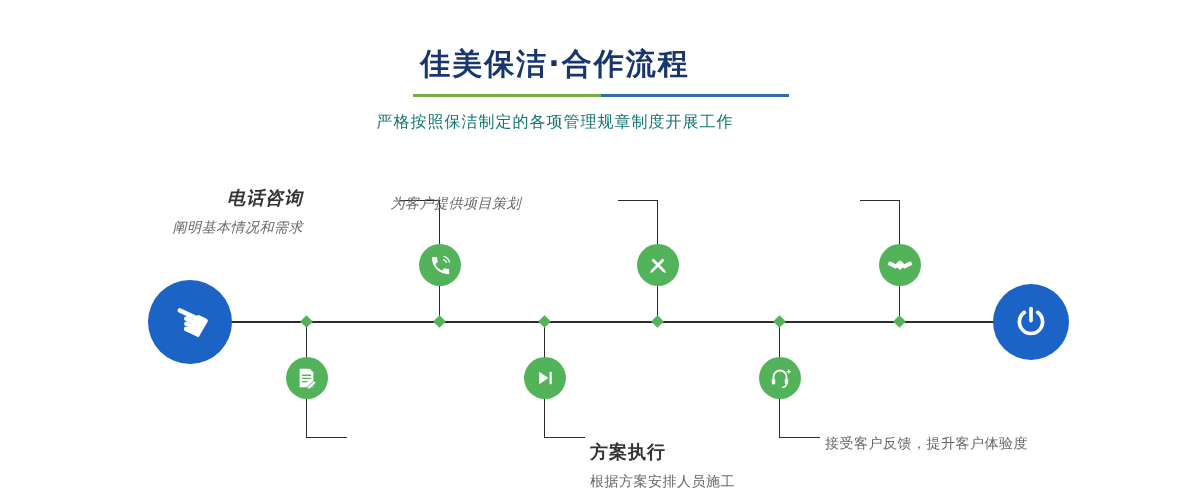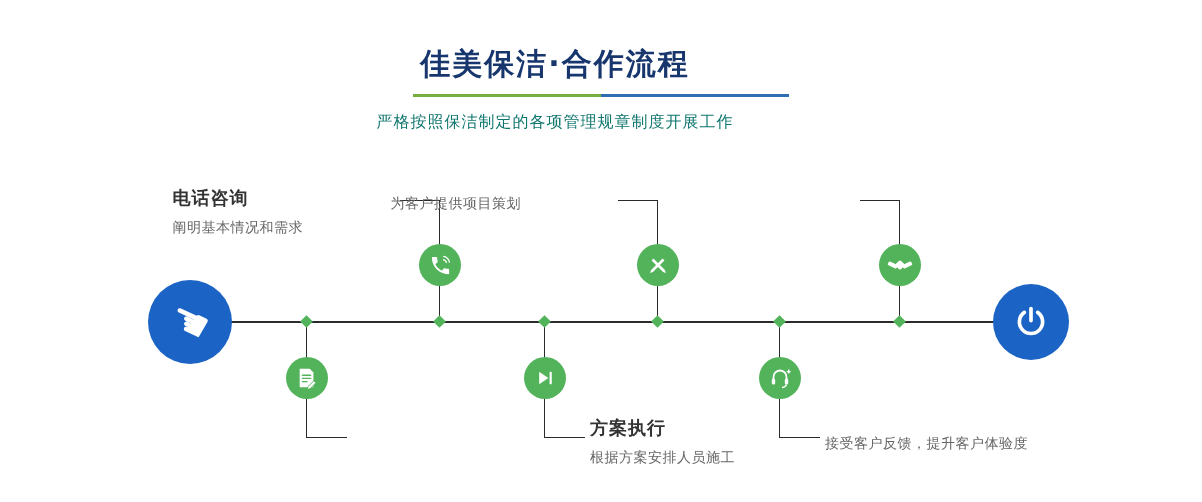--- a/index.html
+++ b/index.html
@@ -39,21 +39,21 @@
   }
   .node{
     position:absolute;border-radius:50%;background:#1b63c5;
     display:flex;align-items:center;justify-content:center;z-index:3;
   }
   .node-start{left:148px;top:280px;width:84px;height:84px;}
   .node-end{left:993px;top:284px;width:76px;height:76px;}
   .hand-glyph{color:#fff;font-size:44px;line-height:1;transform:rotate(25deg);display:block;}
   
   .step-text{position:absolute;white-space:nowrap;}
-  .step-text.top{text-align:left;}
+  .step-text.top{text-align:right;font-style:italic;}
   .step-text.bottom{text-align:left;}
   .step-title{font-size:18px;font-weight:bold;color:#333;letter-spacing:1px;}
   .step-desc{font-size:14px;color:#666;margin-top:9px;letter-spacing:0.5px;}
 </style>
 </head>
 <body>
 
 <div class="canvas">
 
   <h1 class="page-title">佳美保洁·合作流程</h1>
@@ -130,21 +130,21 @@
 
   <div class="vline" style="left:544px;top:322px;height:116px;"></div>
   <div class="hline" style="left:545px;top:437px;width:40px;"></div>
   <div class="diamond" style="left:540px;top:317px;"></div>
   <div class="icon-circle" style="left:524px;top:357px;">
     <svg width="20" height="20" viewBox="0 0 24 24" fill="#fff">
       <path d="M5 4.5l11 7.5-11 7.5z"></path>
       <rect x="17.5" y="4.5" width="2.6" height="15" rx="1"></rect>
     </svg>
   </div>
-  <div class="step-text bottom" style="top:416px;left:590px;">
+  <div class="step-text bottom" style="top:440px;left:590px;">
     <div class="step-title">方案执行</div>
     <div class="step-desc">根据方案安排人员施工</div>
   </div>
 
   <div class="vline" style="left:779px;top:322px;height:116px;"></div>
   <div class="hline" style="left:780px;top:437px;width:40px;"></div>
   <div class="diamond" style="left:775px;top:317px;"></div>
   <div class="icon-circle" style="left:759px;top:357px;">
     <svg width="24" height="24" viewBox="0 0 24 24">
       <path d="M5.5 14v-3a6.5 6.5 0 0 1 13 0v3" fill="none" stroke="#fff" stroke-width="1.8"></path>

